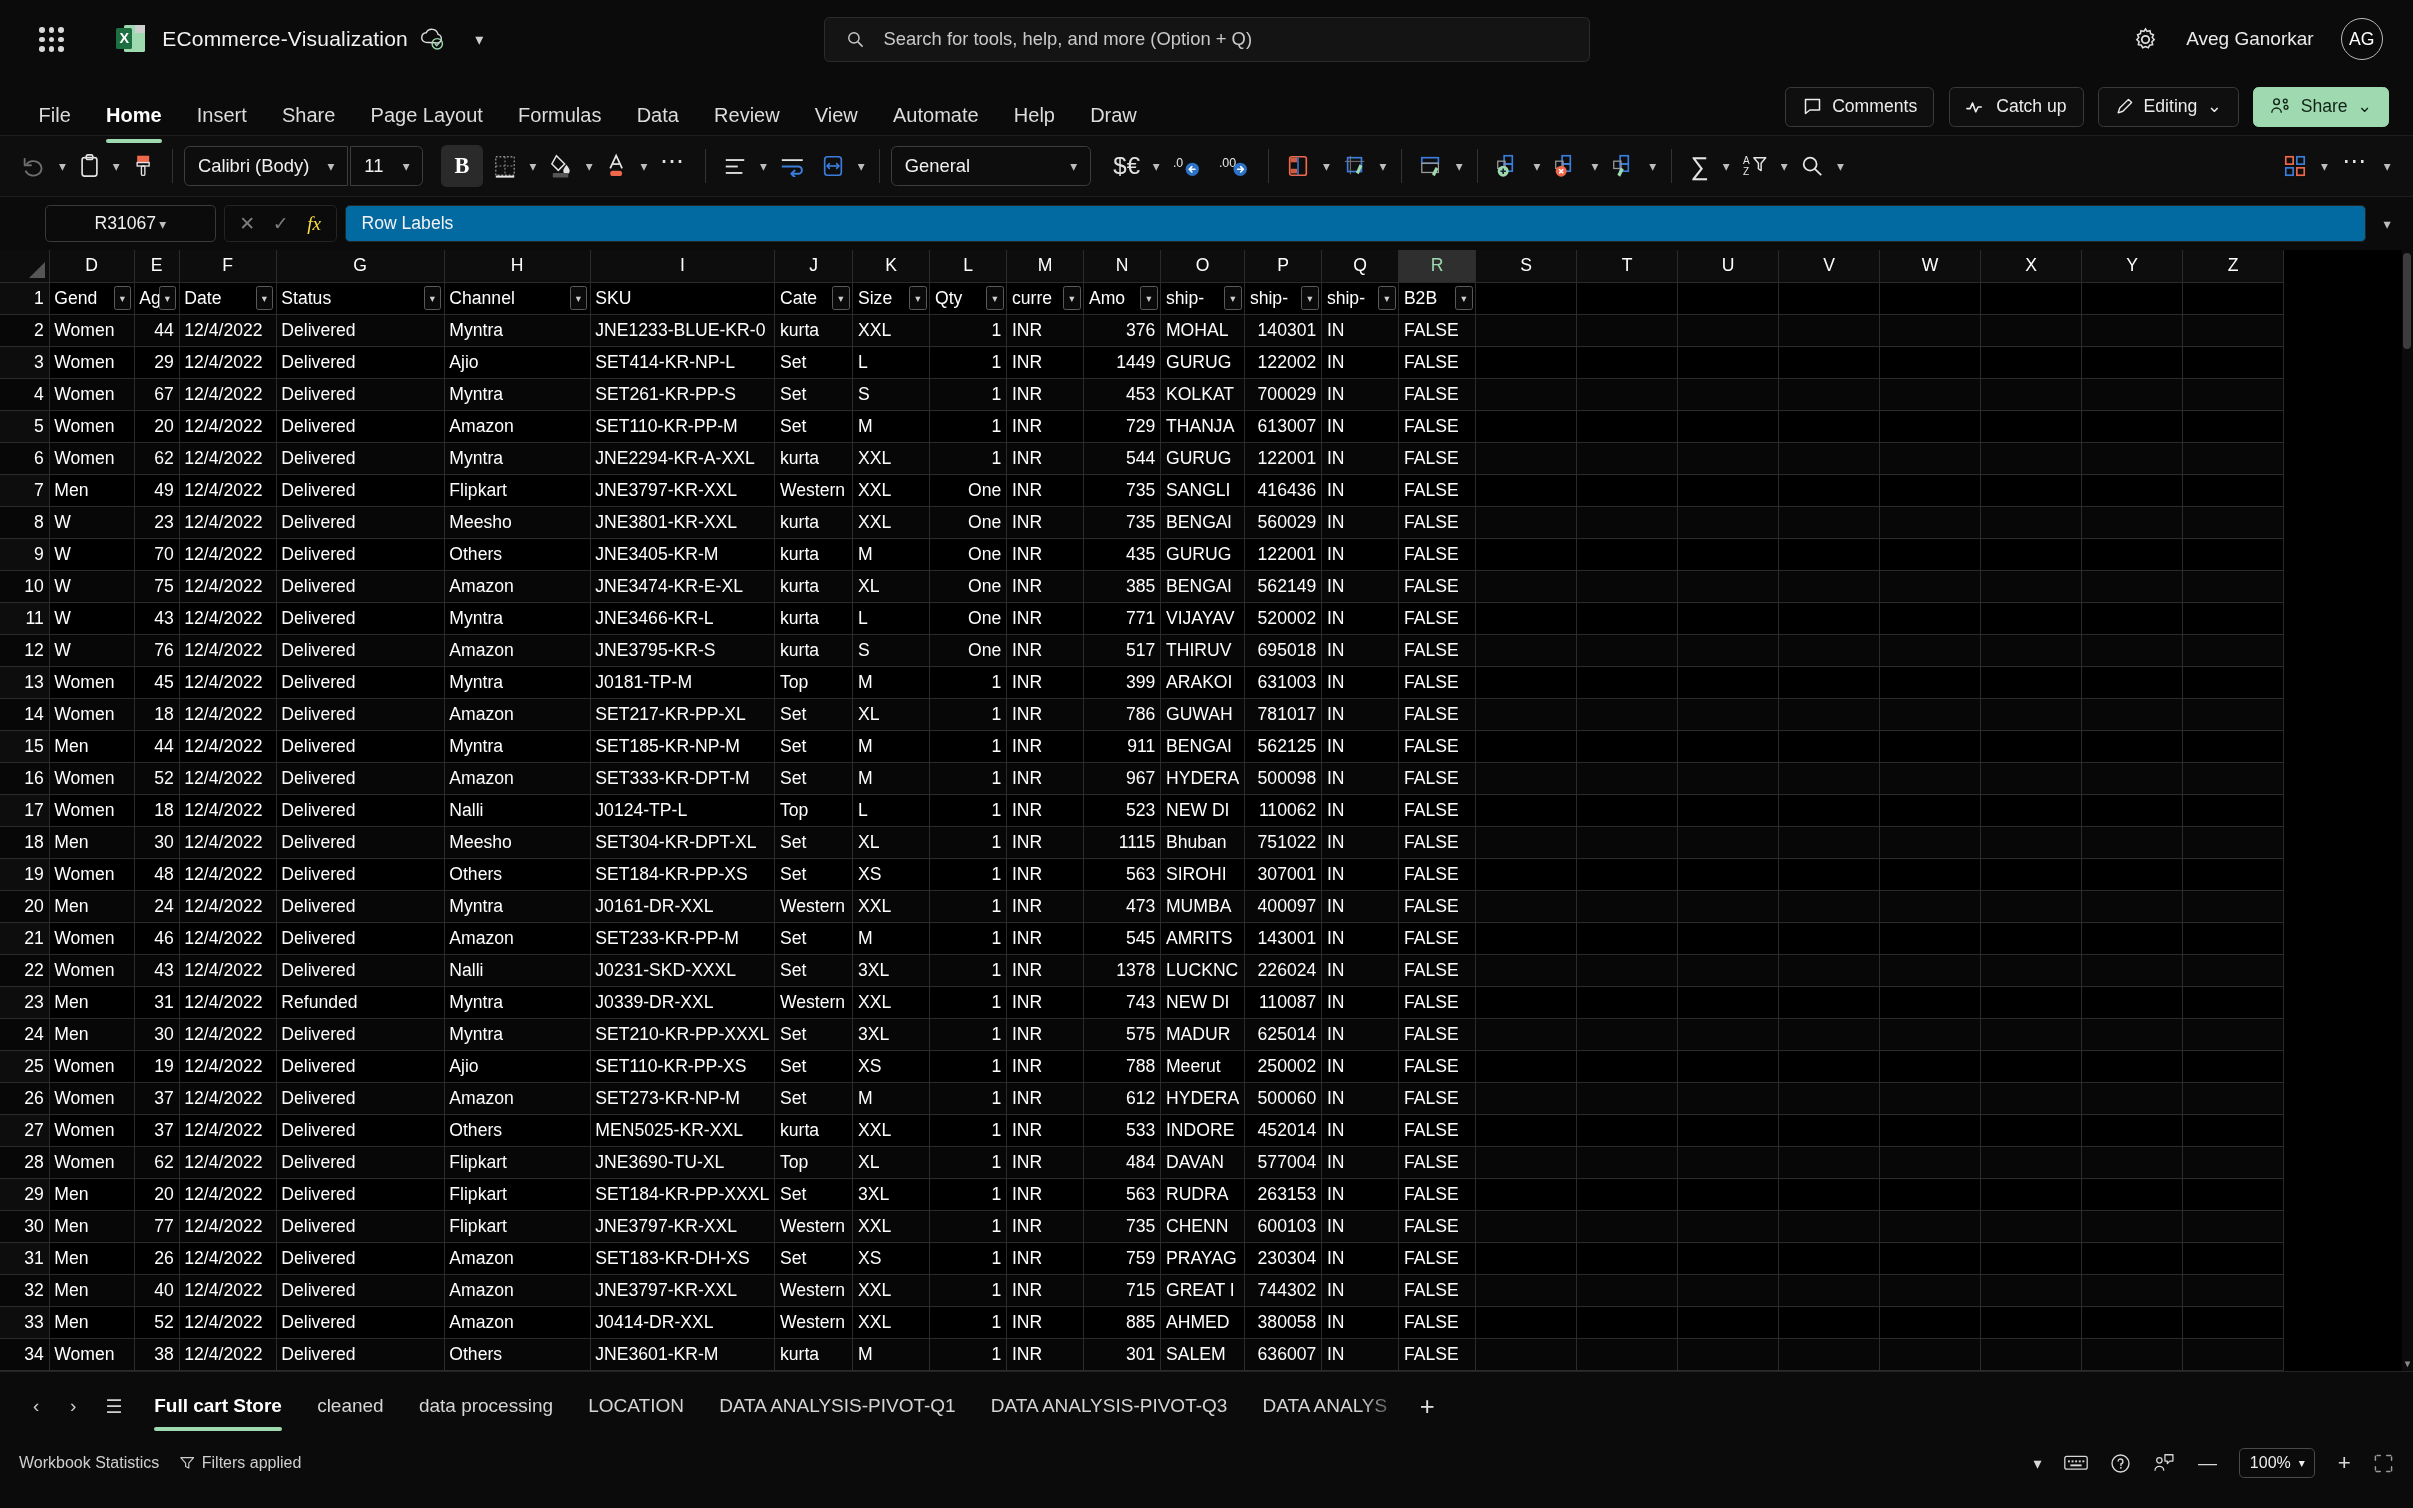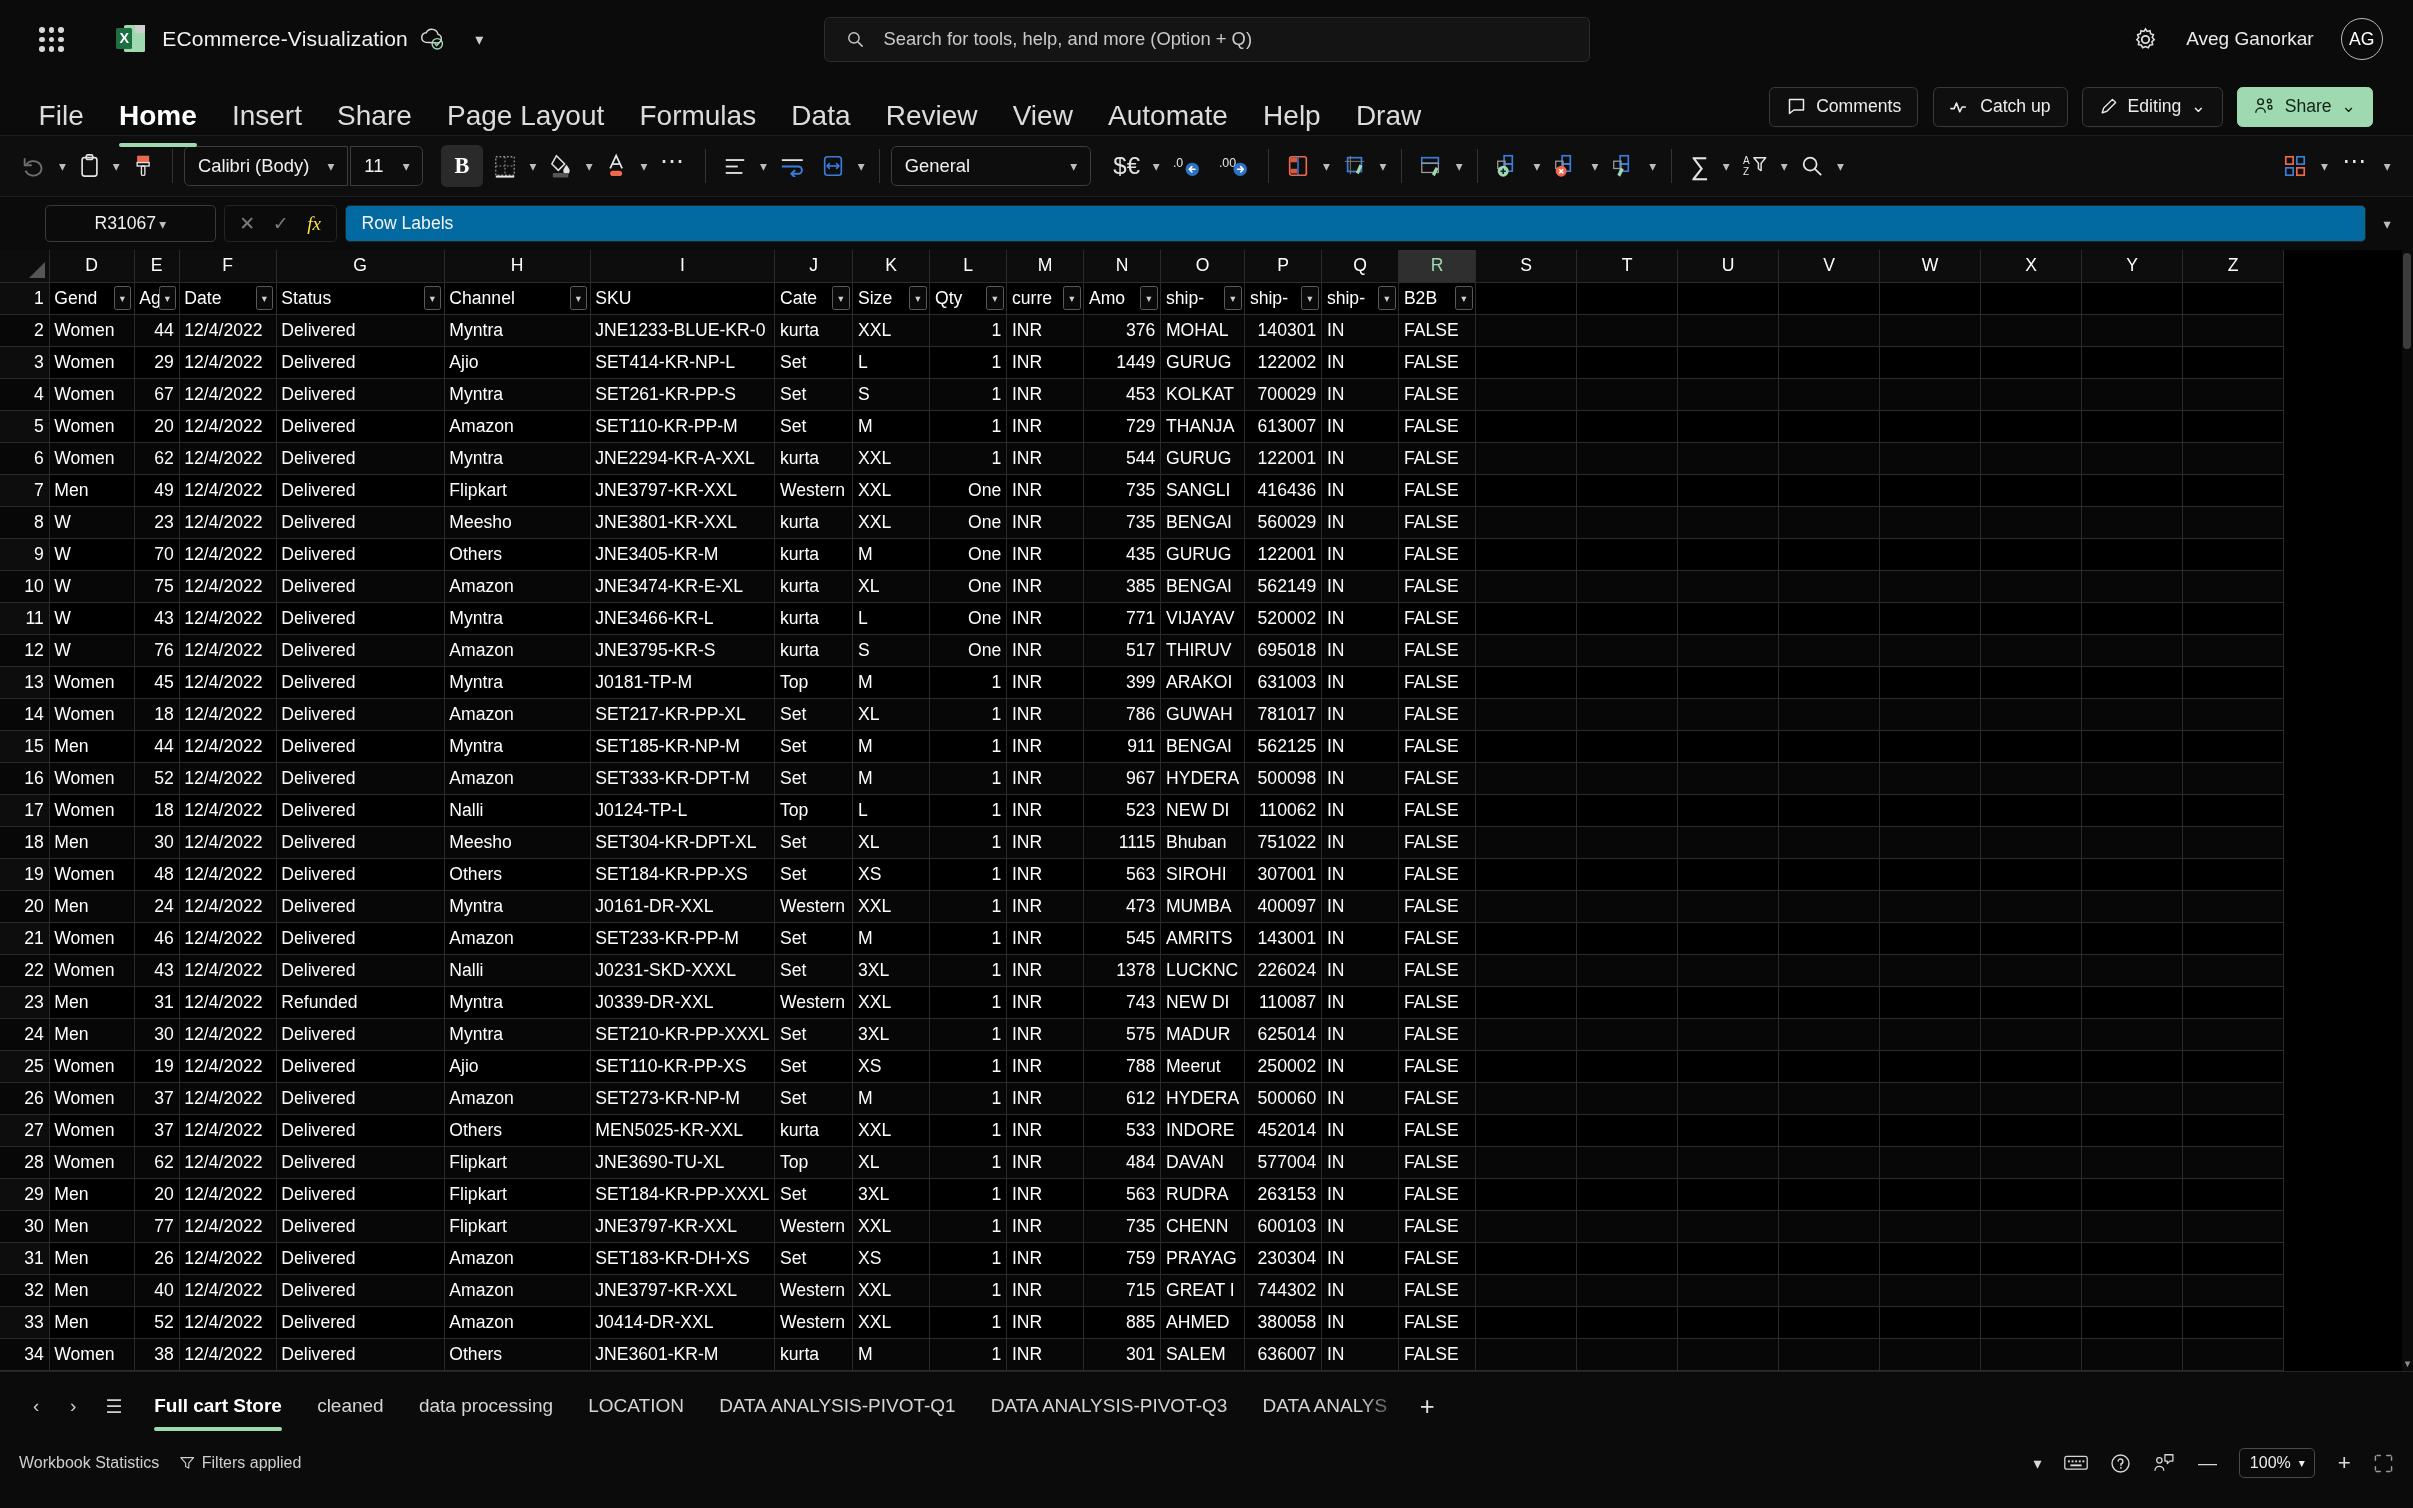--- a/index.html
+++ b/index.html
@@ -58,29 +58,29 @@
     font-size: 17.6px; cursor: pointer;
   }
 
   
   .ribbon-tabs {
     height: 57px; display: flex; align-items: center;
     padding-left: 21px; gap: 0px;
     background: #0b0b0b; position: relative;
   }
   .rtab {
-    font-size: 28px; color: #dcdcdc; padding: 6.4px 17.6px;
+    font-size: 20px; color: #dcdcdc; padding: 6.4px 17.6px;
     position: relative; cursor: pointer; white-space: nowrap; margin-top: 18px;
   }
   .rtab.active { color: #ffffff; font-weight: 600; }
   .rtab.active::after {
     content:""; position: absolute; left: 17.6px; right: 17.6px; bottom: -9.6px;
     height: 4px; background: #9fd9b0; border-radius: 2.4px;
   }
-  .ribbon-right { margin-left: auto; display: flex; align-items: center; gap: 14.4px; padding-right: 40px; }
+  .ribbon-right { margin-left: auto; display: flex; align-items: center; gap: 14.4px; padding-right: 24px; }
   .rbtn {
     display: flex; align-items: center; gap: 9.6px;
     height: 40px; padding: 0 16px; border-radius: 5.6px;
     border: 0.8px solid #3a3a3a; background: #0f0f0f;
     font-size: 17.6px; color: #ececec; cursor: pointer; white-space: nowrap;
   }
   .rbtn.share { background: #9fd9b0; color: #102316; border-color: #9fd9b0; font-weight: 500;}
 
   
   .toolbar {

